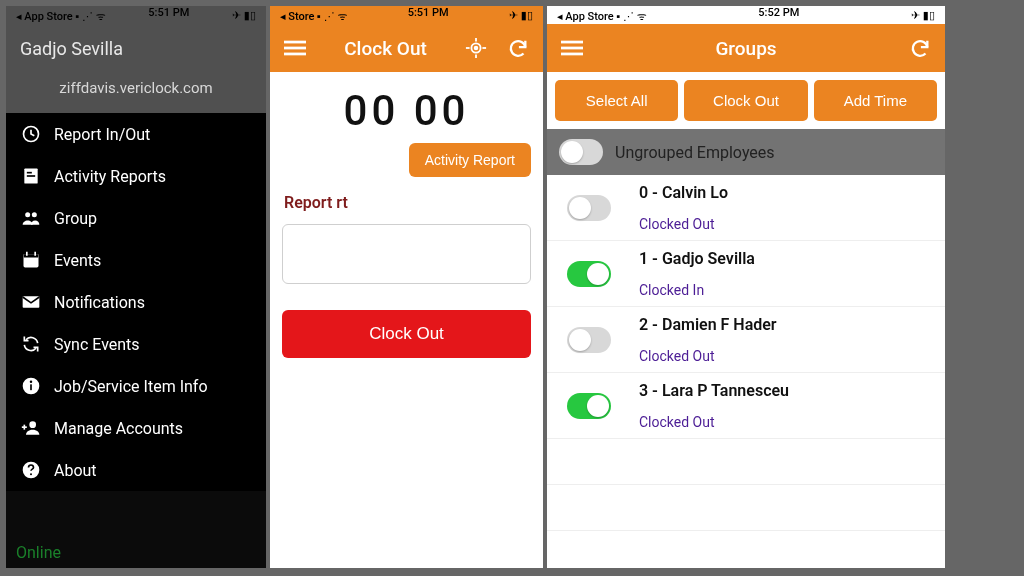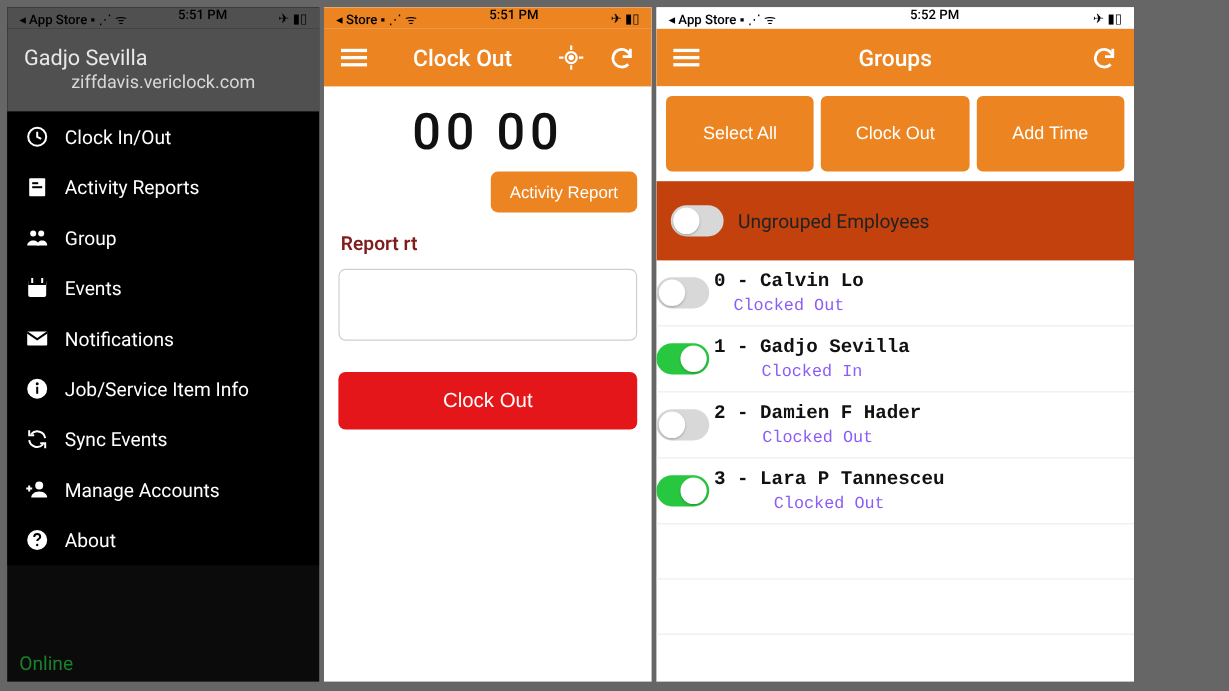--- a/index.html
+++ b/index.html
@@ -23,47 +23,47 @@
     height: 18px; width:100%; display:flex; justify-content:space-between;
     padding: 0 10px; font-size:11px; font-weight:500;
   }
   .p1 .statusbar { background:#505050; color:#000; }
   .p2 .statusbar { background:#EB8421; color:#000; }
   .p3 .statusbar { background:#fff; color:#000; }
   .sb-left, .sb-right { display:flex; align-items:center; gap:4px; }
 
   
   .profilebox { padding: 14px 14px 16px 14px; color:#e8e8e8; background:#505050; }
-  .username { font-size:18px; font-weight:400; margin-bottom:0; }
+  .username { font-size:18px; font-weight:400; margin-bottom:20px; }
   .domain { font-size:15px; color:#d8d8d8;text-align:center; }
   .menu { background:#000; color:#fff; }
   .menu-item { display:flex; align-items:center; gap:12px; padding:10px 14px; font-size:16px; cursor:pointer; }
   .menu-icon { width:22px; height:22px; display:flex; align-items:center; justify-content:center; color:#fff; }
   .online { position:absolute; left:10px; bottom:6px; color:#1a802a; font-size:16px; }
 
   
   .appbar { height:48px; background:#EB8421; color:#fff; display:flex; align-items:center; justify-content:space-between; padding:0 12px; }
   .appbar-title { font-size:19px; font-weight:500; }
   .appbar-ico { width:26px; height:26px; display:flex; align-items:center; justify-content:center; cursor:pointer;}
   .bigtime { text-align:center; font-size:42px; font-weight:500; color:#111; letter-spacing:4px; margin:14px 0 8px 0; }
   .actreport { display:flex; justify-content:flex-end; padding:0 12px 10px 12px; }
   .btn-orange { background:#EB8421; color:#fff; border:none; border-radius:6px; padding:9px 16px; font-size:14px; cursor:pointer; }
   .section-label { padding: 6px 14px; font-size:16px; font-weight:600; color:#7f1d1d; }
   .notes { margin:6px 12px 16px 12px; height:60px; border:1px solid #cfcfcf; border-radius:6px; resize:none; padding:8px; font-size:14px; width:calc(100% - 24px); }
   .btn-red { display:block; margin:6px 12px; width:calc(100% - 24px); background:#e4161a; color:#fff; border:none; border-radius:6px; padding:14px 0; font-size:17px; cursor:pointer; }
 
   
   .groups-actions { display:flex; gap:6px; padding:8px; background:#fff; }
-  .gact { flex:1; background:#EB8421; color:#fff; border:none; border-radius:5px; padding:23px 4px; font-size:15px; cursor:pointer; }
-  .group-head { background:#c2410c; display:flex; align-items:center; gap:12px; padding:20px 12px; }
+  .gact { flex:1; background:#EB8421; color:#fff; border:none; border-radius:5px; padding:12px 4px; font-size:15px; cursor:pointer; }
+  .group-head { background:#737373; display:flex; align-items:center; gap:12px; padding:10px 12px; }
   .group-head .gh-label { font-size:16px; color:#222; }
-  .emp-row { display:flex; align-items:center; gap:4px; padding:8px 0; border-bottom:1px solid #eee;font-family:Liberation Mono, monospace; }
+  .emp-row { display:flex; align-items:center; gap:28px; padding:8px 20px; border-bottom:1px solid #eee; }
   .emp-text { display:flex; flex-direction:column; }
   .emp-name { font-size:16px; font-weight:600; color:#111; }
-  .emp-status { font-size:14px; color:#8b5cf6; margin-top:4px;text-align:center; }
+  .emp-status { font-size:14px; color:#4c1d95; margin-top:14px; }
   .filler-row { height:46px; border-bottom:1px solid #eee; }
 
   
   .toggle { position:relative; width:44px; height:26px; background:#d8d8d8; border-radius:13px; cursor:pointer; flex-shrink:0;}
   .toggle::after { content:""; position:absolute; top:2px; left:2px; width:22px; height:22px; background:#fff; border-radius:50%; box-shadow:0 1px 2px rgba(0,0,0,.25); transition:left .15s, background .15s; }
   .toggle.on { background:#27c840; }
   .toggle.on::after { left:20px; }
 
   svg { display:block; }
 </style>
@@ -81,21 +81,21 @@
     <div class="domain">ziffdavis.vericlock.com</div>
   </div>
   <div class="menu" id="menu">
       <div class="menu-item">
         <span class="menu-icon">
           <svg width="20" height="20" viewBox="0 0 24 24" fill="none" stroke="#fff" stroke-width="2">
             <circle cx="12" cy="12" r="9"></circle>
             <polyline points="12 7 12 12 16 14"></polyline>
           </svg>
         </span>
-    <span>Clock In/Out</span>
+    <span>Report In/Out</span>
       </div>
       <div class="menu-item">
         <span class="menu-icon">
           <svg width="20" height="20" viewBox="0 0 24 24" fill="#fff">
             <rect x="4" y="3" width="16" height="18" rx="1"></rect>
             <rect x="7" y="7" width="6" height="2" fill="#000"></rect>
             <rect x="7" y="11" width="10" height="2" fill="#000"></rect>
           </svg>
         </span>
     <span>Activity Reports</span>
@@ -127,38 +127,38 @@
         <span class="menu-icon">
           <svg width="20" height="20" viewBox="0 0 24 24" fill="#fff">
             <rect x="2" y="5" width="20" height="14" rx="1"></rect>
             <polyline points="2 6 12 13 22 6" fill="none" stroke="#000" stroke-width="2"></polyline>
           </svg>
         </span>
     <span>Notifications</span>
       </div>
       <div class="menu-item">
         <span class="menu-icon">
-          <svg width="20" height="20" viewBox="0 0 24 24" fill="#fff">
-            <circle cx="12" cy="12" r="10"></circle>
-            <rect x="11" y="10" width="2" height="7" fill="#000"></rect>
-            <circle cx="12" cy="7" r="1.5" fill="#000"></circle>
-          </svg>
-        </span>
-    <span>Job/Service Item Info</span>
-      </div>
-      <div class="menu-item">
-        <span class="menu-icon">
           <svg width="20" height="20" viewBox="0 0 24 24" fill="none" stroke="#fff" stroke-width="2">
             <path d="M20 11a8 8 0 00-14-4"></path>
             <polyline points="4 3 4 8 9 8"></polyline>
             <path d="M4 13a8 8 0 0014 4"></path>
             <polyline points="20 21 20 16 15 16"></polyline>
           </svg>
         </span>
     <span>Sync Events</span>
+      </div>
+      <div class="menu-item">
+        <span class="menu-icon">
+          <svg width="20" height="20" viewBox="0 0 24 24" fill="#fff">
+            <circle cx="12" cy="12" r="10"></circle>
+            <rect x="11" y="10" width="2" height="7" fill="#000"></rect>
+            <circle cx="12" cy="7" r="1.5" fill="#000"></circle>
+          </svg>
+        </span>
+    <span>Job/Service Item Info</span>
       </div>
       <div class="menu-item">
         <span class="menu-icon">
           <svg width="20" height="20" viewBox="0 0 24 24" fill="#fff">
             <circle cx="14" cy="8" r="4"></circle>
             <path d="M6 20c0-3 3-6 8-6s8 3 8 6"></path>
             <line x1="4" y1="8" x2="4" y2="14" stroke="#fff" stroke-width="2"></line>
             <line x1="1" y1="11" x2="7" y2="11" stroke="#fff" stroke-width="2"></line>
           </svg>
         </span>

